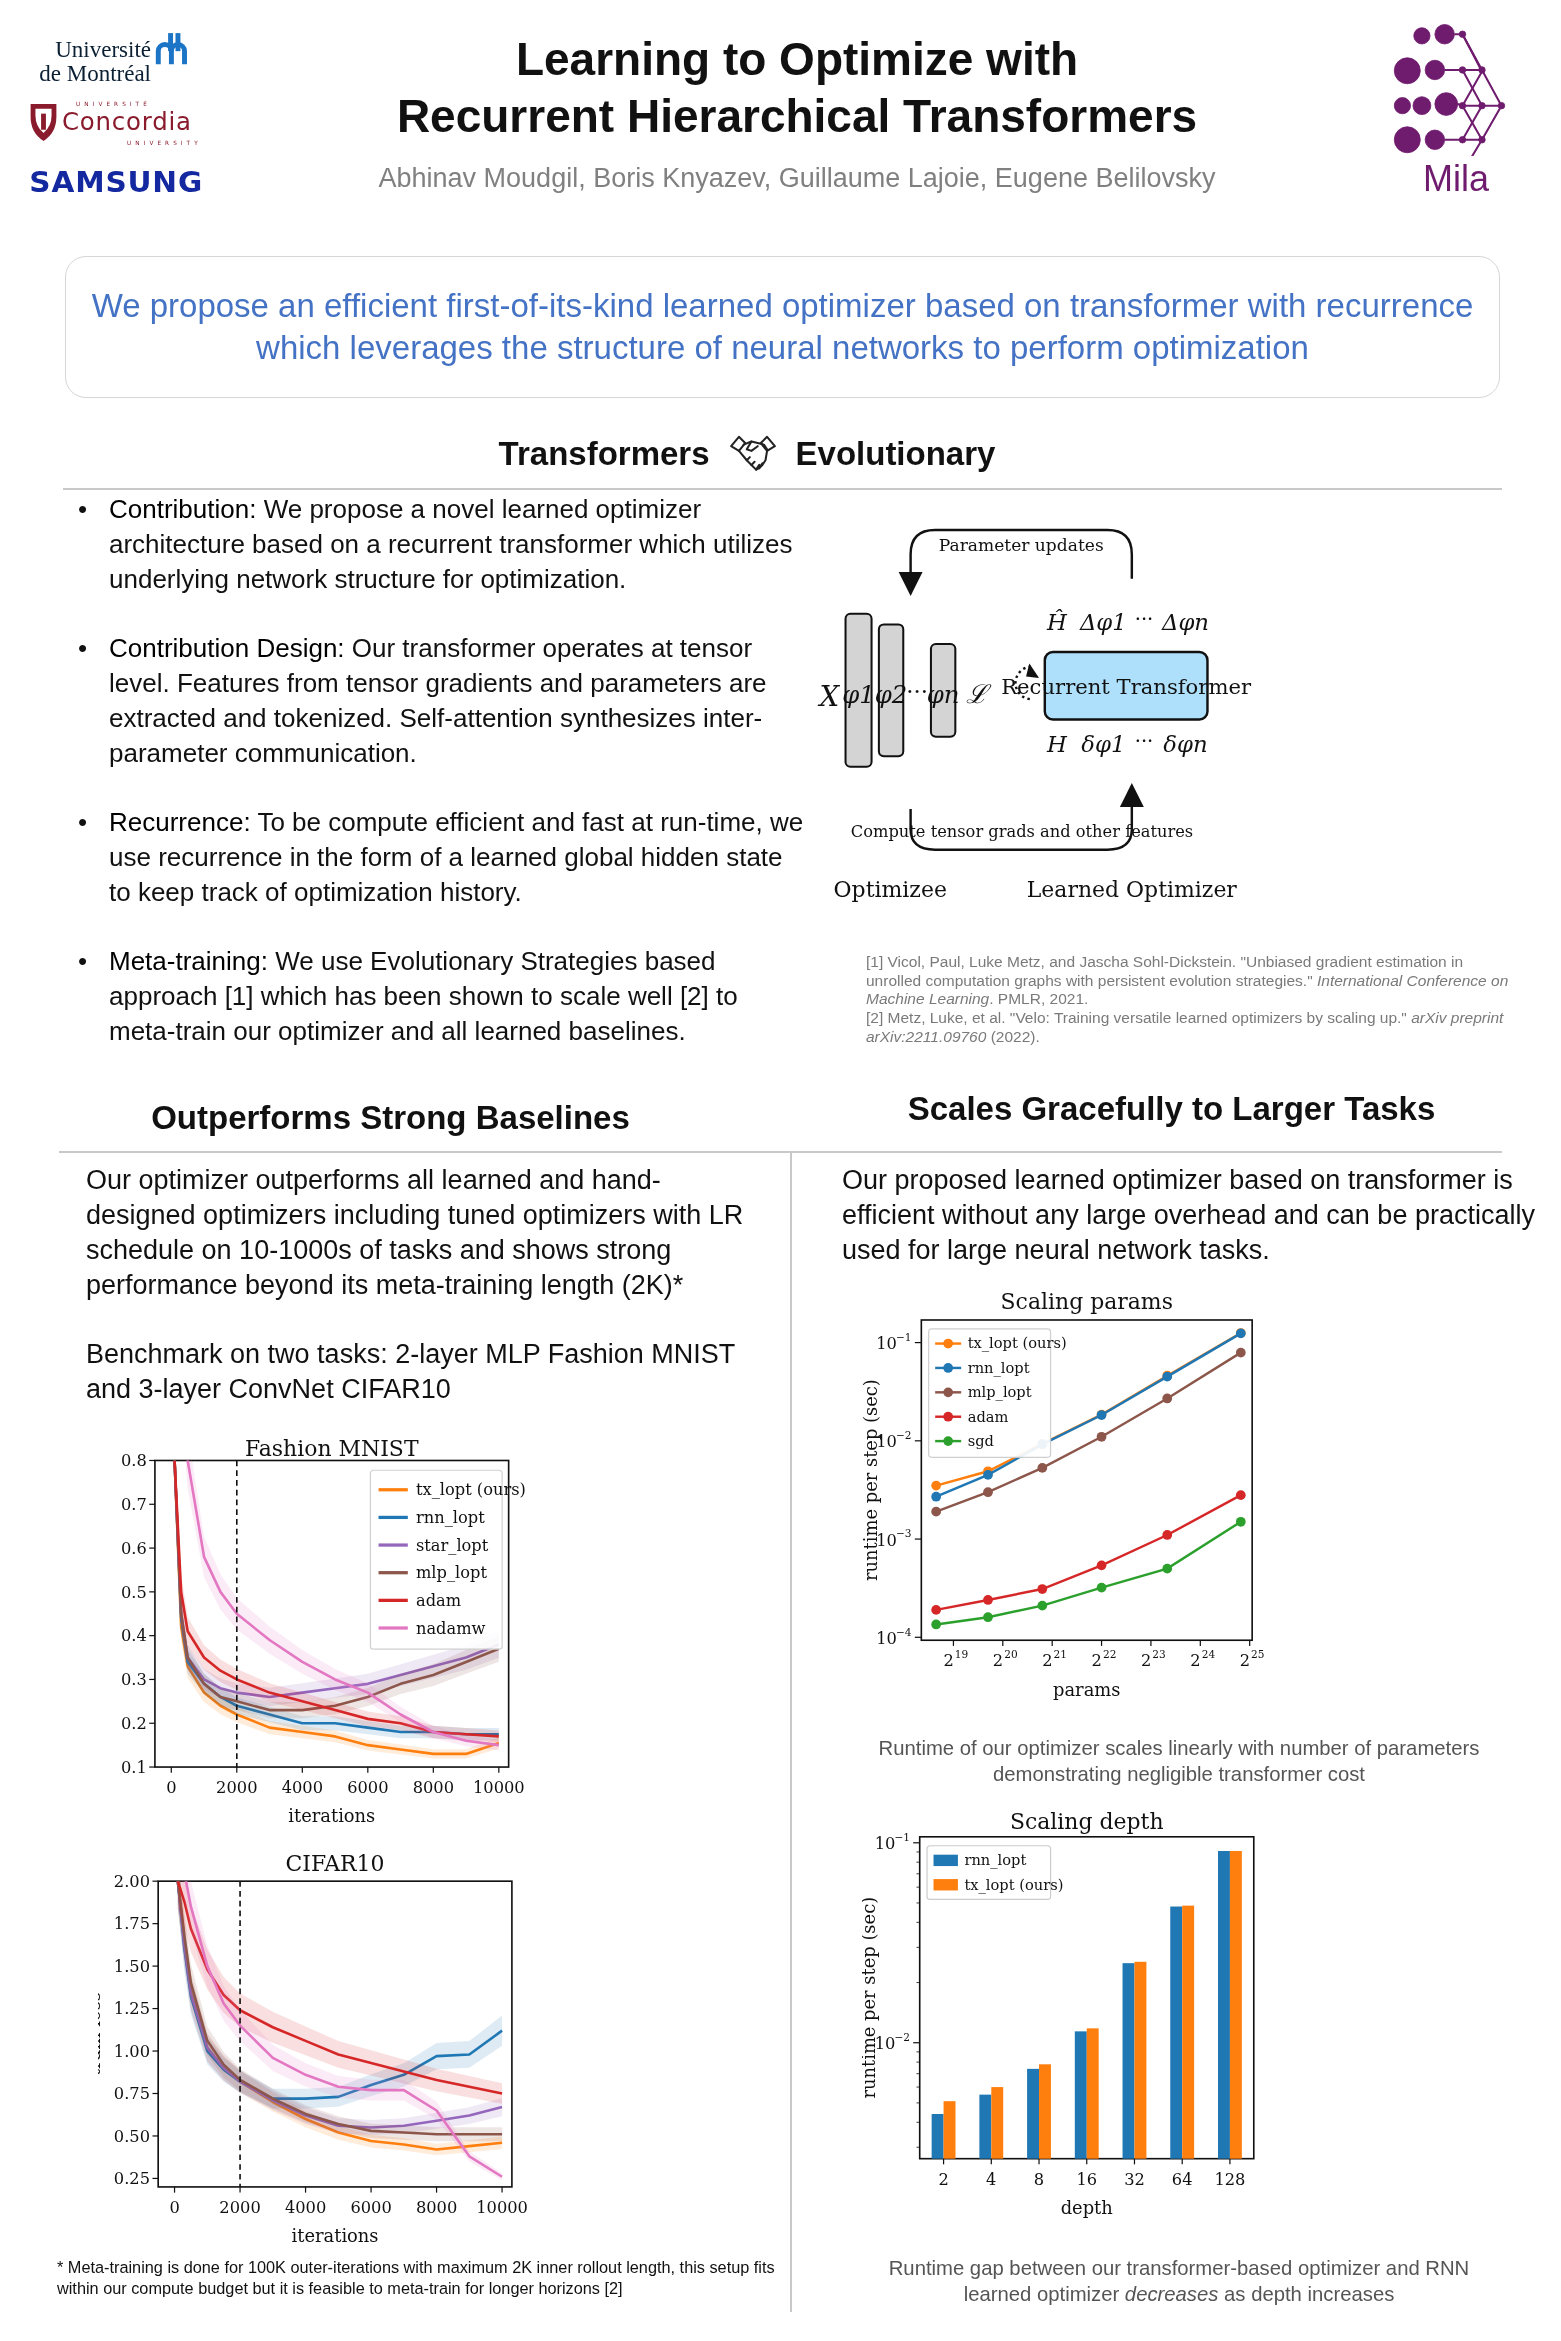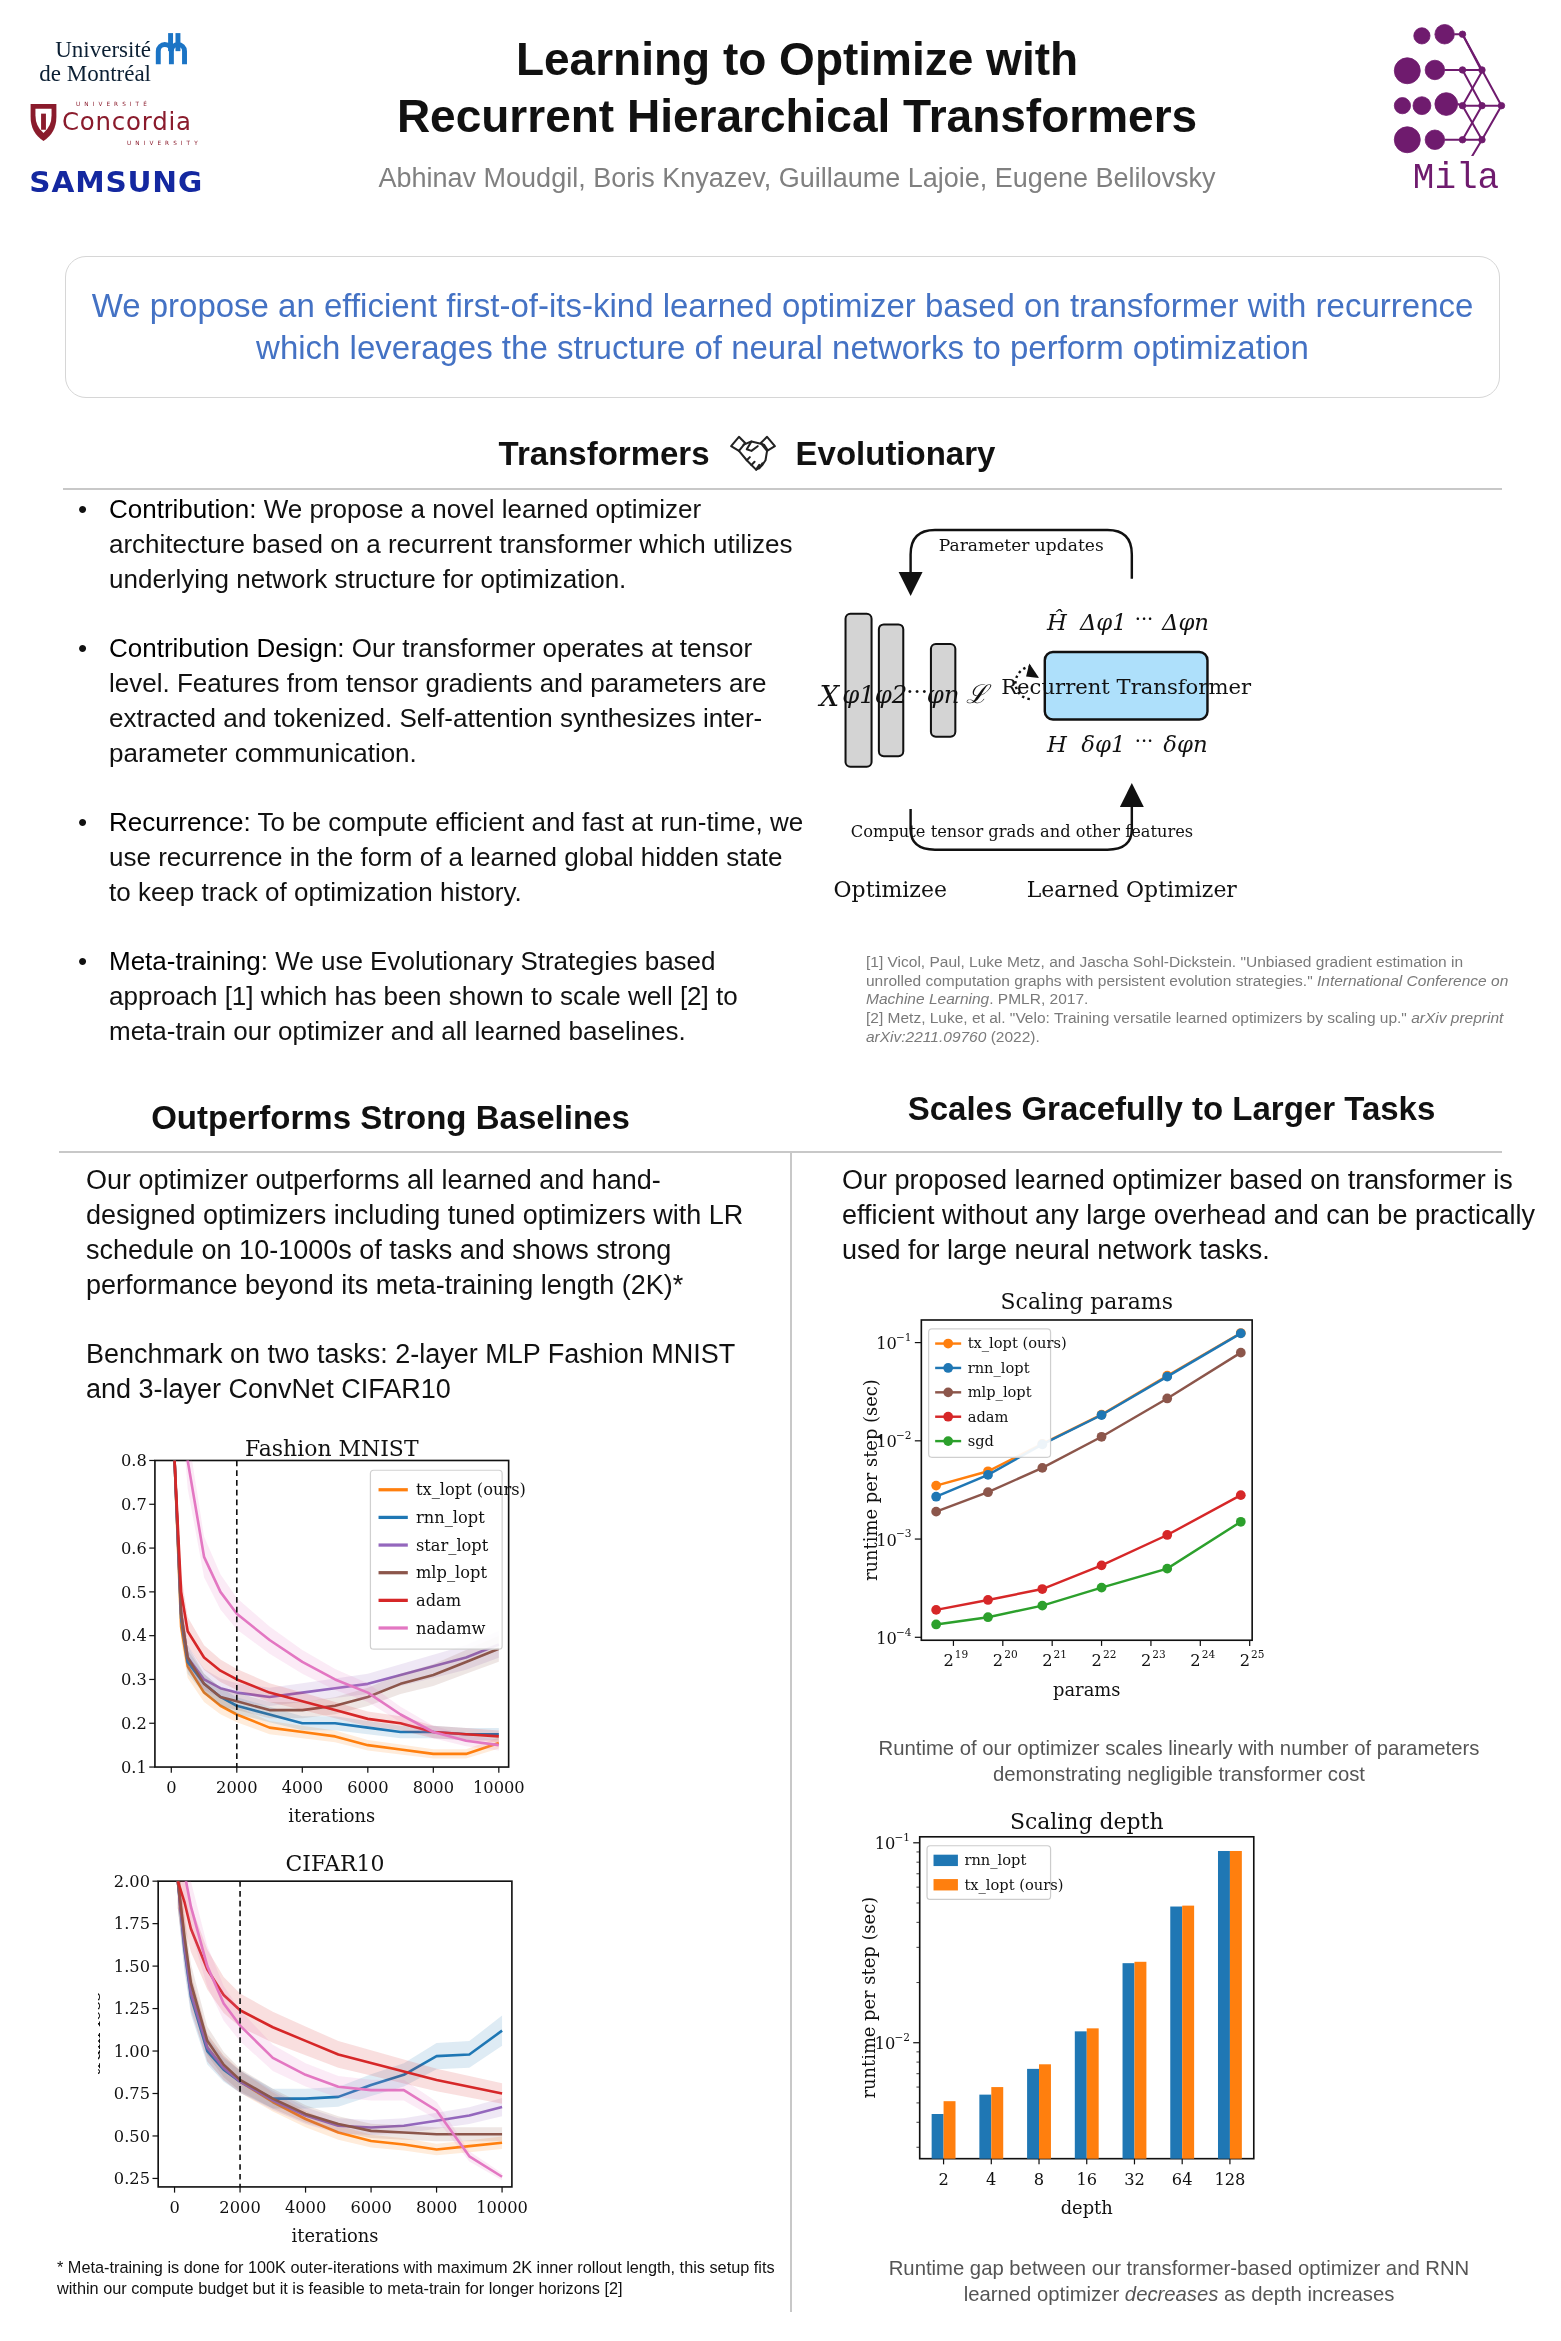--- a/index.html
+++ b/index.html
@@ -10,21 +10,21 @@
   
   .logo-udem { left: 29px; top: 33px; width: 187px; height: 57px; }
   .udem-text { font-family: "Liberation Serif", serif; font-size: 23px; line-height: 24.4px; color: #0b1f33; text-align: right; width: 122px; position:absolute; left:0; top:4.9px; }
   .logo-concordia { left: 29px; top: 99px; width: 187px; height: 49px; }
   .concordia-main { position:absolute; left:33px; top:8.1px; font-family:"DejaVu Sans", sans-serif; font-size: 24.4px; color:#8a1b2c; letter-spacing:0.8px; }
   .concordia-small { position:absolute; font-family:"DejaVu Sans", sans-serif; font-size: 5.7px; color:#8a1b2c; letter-spacing:4.1px; }
   .logo-samsung { left: 31px; top: 165px; font-family: "DejaVu Sans", sans-serif; font-weight: bold; font-size: 29px; color: #1428a0; letter-spacing: 0.8px; transform: scaleX(1.02); }
   .title { left: 309px; top: 31px; width: 976px; text-align: center; font-size: 46px; font-weight: bold; line-height: 57px; color: #111; }
   .authors { left: 309px; top: 163px; width: 976px; text-align: center; font-size: 27px; color: #808080; }
   .mila { left: 1391px; top: 18px; width: 130px; height: 187px; }
-  .mila-label { position: absolute; left: 0; top: 140px; width: 130px; text-align: center; font-size: 36px; color: #6f1b6e; font-family: Liberation Mono, monospace; }
+  .mila-label { position: absolute; left: 0; top: 140px; width: 130px; text-align: center; font-size: 36px; color: #6f1b6e; }
 
   
   .banner { left: 65px; top: 256px; width: 1435px; height: 142px; border: 1.6px solid #d6d6d6; border-radius: 21px; display:flex; align-items:center; justify-content:center; text-align:center; }
   .banner p { color: #4472c4; font-size: 33px; line-height: 42px; }
 
   .section-heading { font-size: 33px; font-weight: bold; color: #111; text-align: center; }
   .rule { height: 2.4px; background: #c8c8c8; }
 
   
   .th-heading { left: 0; top: 429px; width: 1494px; display:flex; justify-content:center; align-items:center; gap: 18px; }
@@ -177,21 +177,21 @@
   <text x="407" y="300" font-size="24" text-anchor="middle" fill="#111">···</text>
   <text x="458" y="305" font-size="28" font-style="italic" text-anchor="middle" fill="#111">δφn</text>
 
   <path d="M120 375 V400 Q120 425 150 425 H362 Q392 425 392 400 V358" fill="none" stroke="#111" stroke-width="3" marker-end="url(#ah)"></path>
   <text x="257" y="409" font-size="20" text-anchor="middle" fill="#111">Compute tensor grads and other features</text>
   <text x="95" y="483" font-size="27" text-anchor="middle" fill="#111">Optimizee</text>
   <text x="392" y="483" font-size="27" text-anchor="middle" fill="#111">Learned Optimizer</text>
 </svg>
 
 <div class="abs refs">
-  <div><span>[1] Vicol, Paul, Luke Metz, and Jascha Sohl-Dickstein. "Unbiased gradient estimation in unrolled computation graphs with persistent evolution strategies." </span><i>International Conference on Machine Learning</i><span>. PMLR, 2017.</span></div>
+  <div><span>[1] Vicol, Paul, Luke Metz, and Jascha Sohl-Dickstein. "Unbiased gradient estimation in unrolled computation graphs with persistent evolution strategies." </span><i>International Conference on Machine Learning</i><span>. PMLR, 2021.</span></div>
   <div><span>[2] Metz, Luke, et al. "Velo: Training versatile learned optimizers by scaling up." </span><i>arXiv preprint arXiv:2211.09760</i><span> (2022).</span></div>
 </div>
 
 <div class="abs section-heading left-heading">Outperforms Strong Baselines</div>
 <div class="abs section-heading right-heading">Scales Gracefully to Larger Tasks</div>
 <div class="abs rule" style="left:59px; top:1151px; width:1443px;"></div>
 <div class="abs vdivider"></div>
 
 <div class="abs left-body">
   <p>Our optimizer outperforms all learned and hand-designed optimizers including tuned optimizers with LR schedule on 10-1000s of tasks and shows strong performance beyond its meta-training length (2K)*</p>

